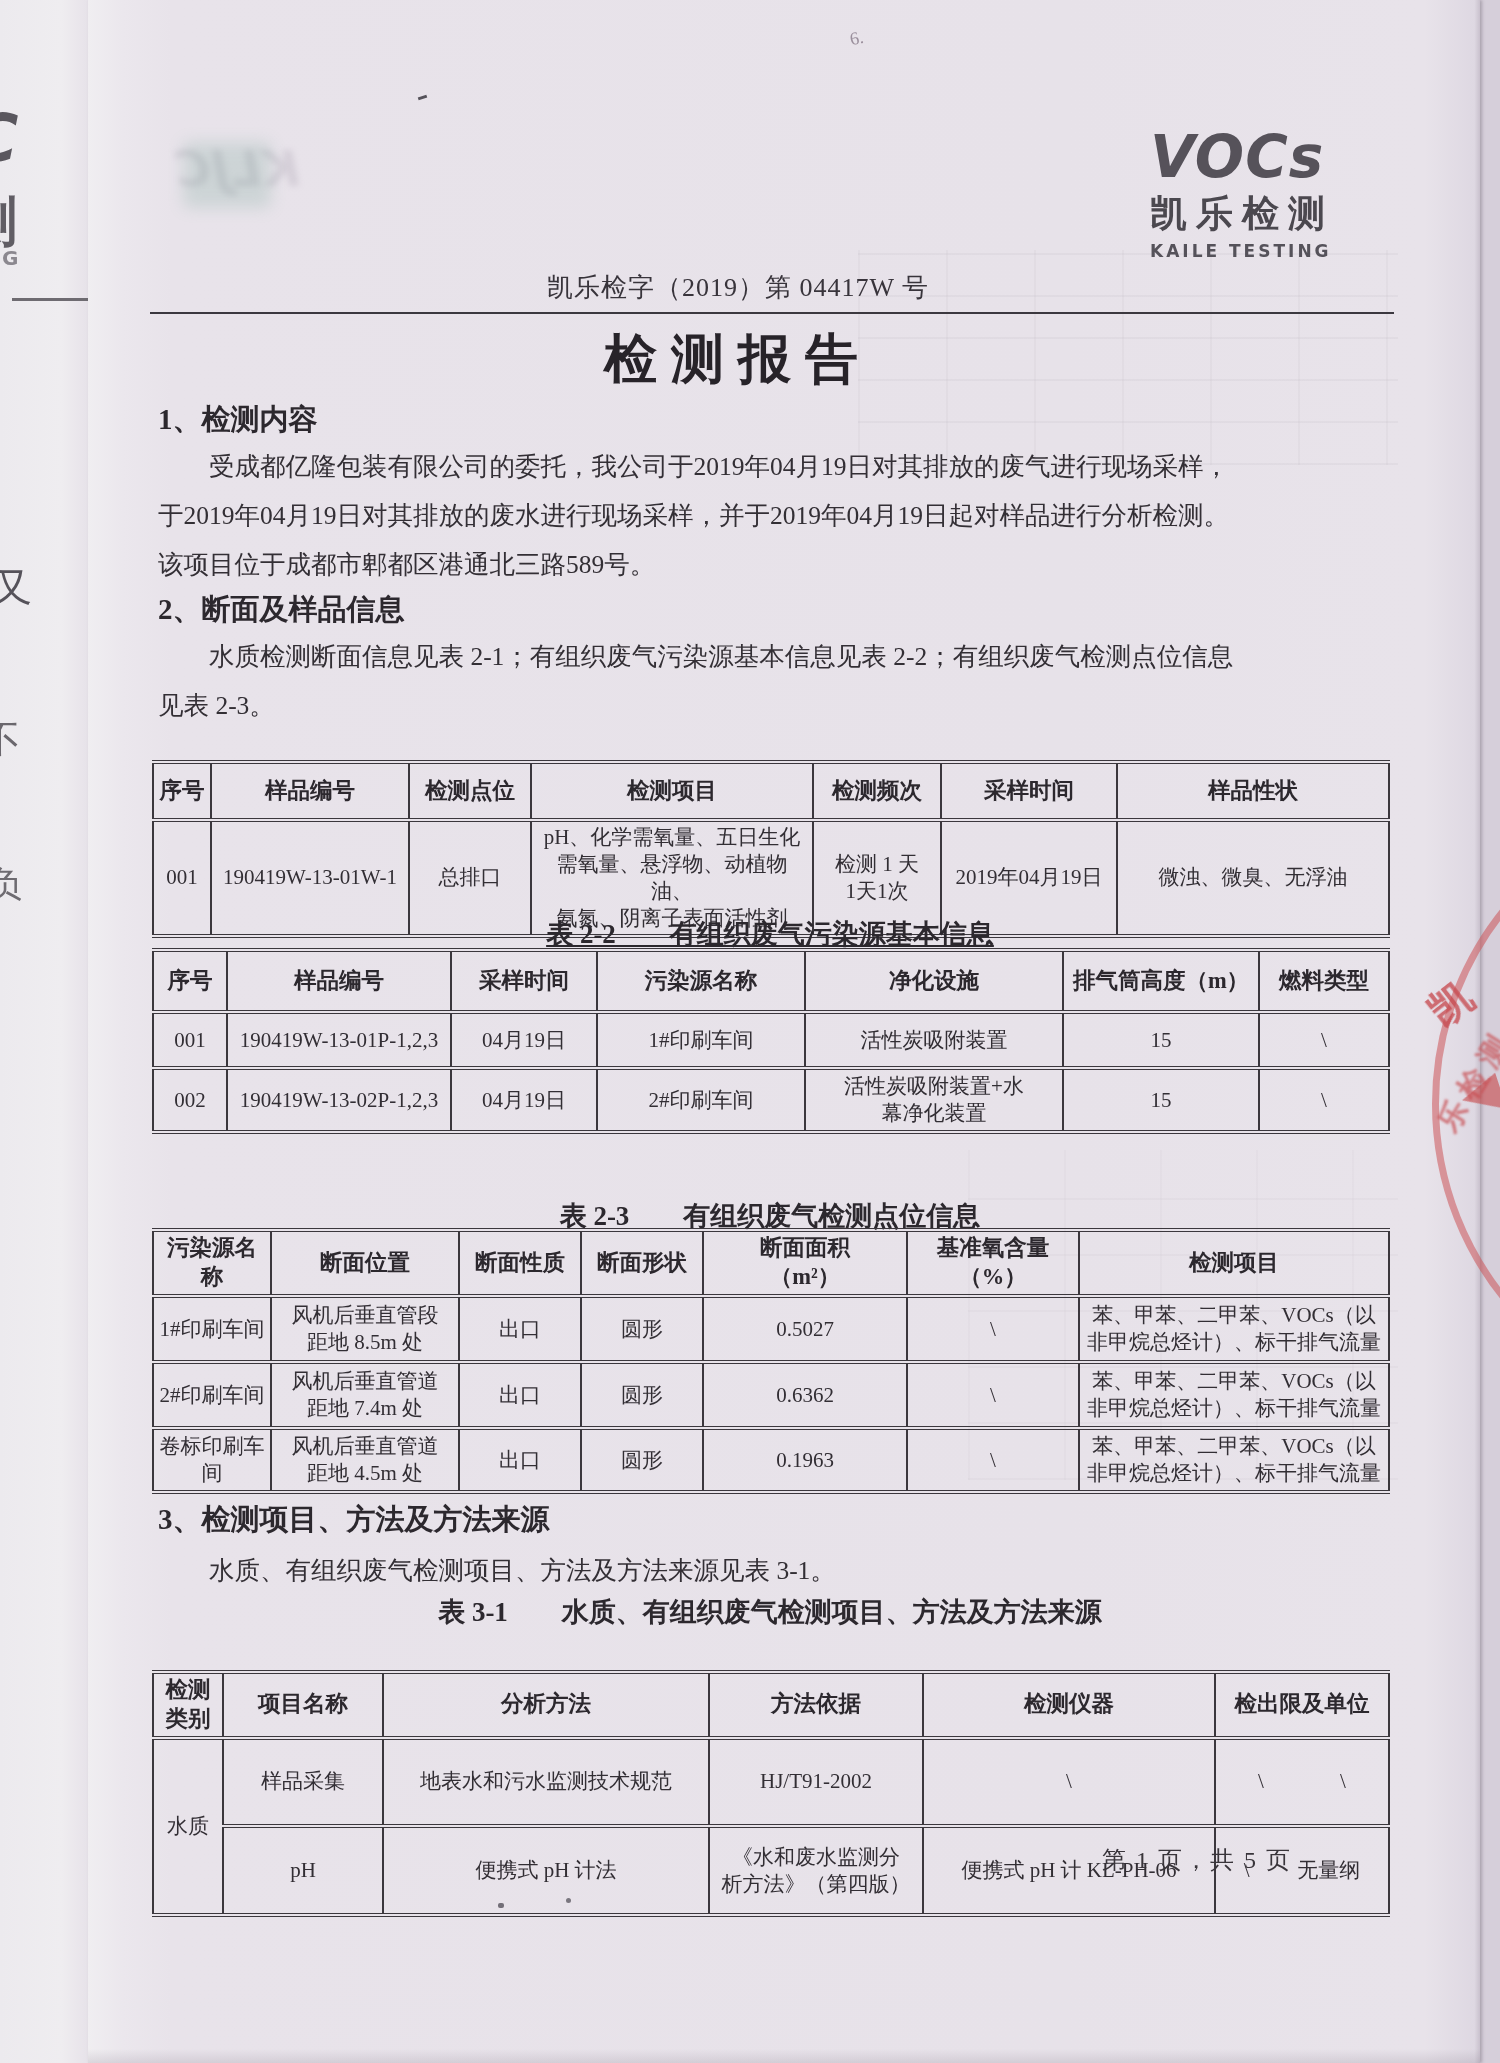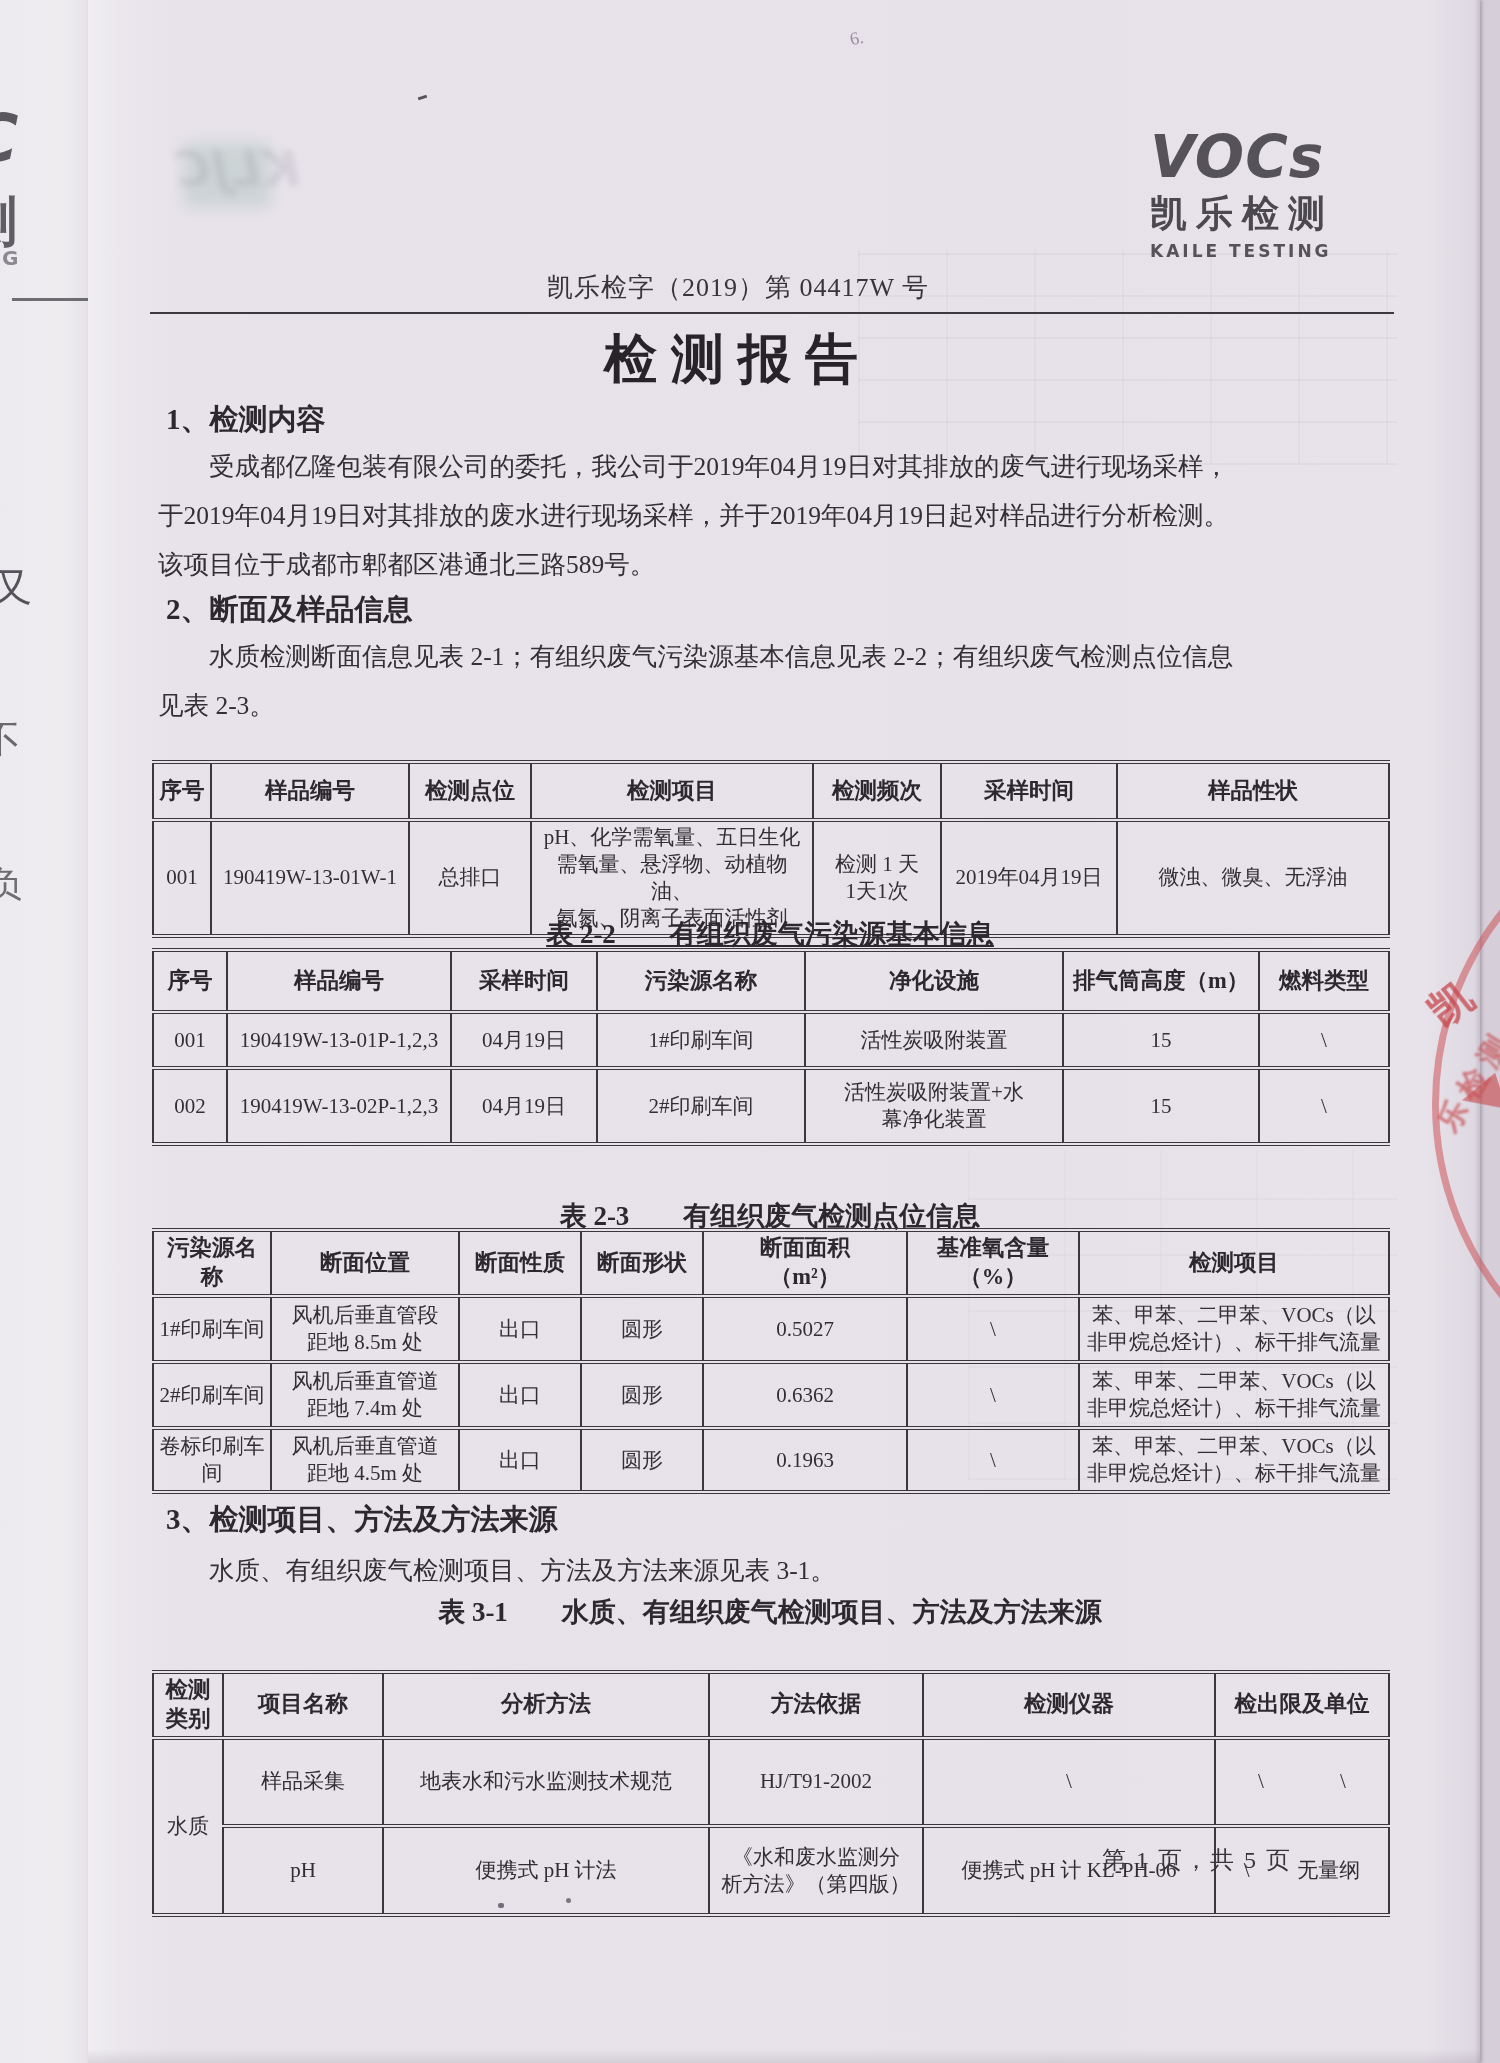--- a/index.html
+++ b/index.html
@@ -50,42 +50,42 @@
   .logo{position:absolute;left:1062px;top:128px;width:240px;text-align:left;}
   .logo-mark{font:italic 900 58px "DejaVu Sans",sans-serif;color:#56525a;letter-spacing:1px;line-height:1;}
   .logo-cn{font-weight:bold;font-size:37px;color:#4b484f;letter-spacing:9px;margin-top:8px;line-height:1.1;}
   .logo-en{font:bold 17px "DejaVu Sans",sans-serif;color:#55525a;letter-spacing:3px;margin-top:6px;}
   .doc-number{position:absolute;left:60px;top:270px;width:1180px;text-align:center;
     font-size:26px;letter-spacing:1px;color:#38343b;}
   .header-rule{position:absolute;left:62px;top:312px;width:1244px;height:2px;background:#3b383f;}
   .report-title{position:absolute;left:60px;top:324px;width:1180px;text-align:center;
     font-size:53px;font-weight:bold;letter-spacing:14px;color:#272329;}
   
-  .sec-heading{position:absolute;left:70px;width:1120px;font-size:29px;font-weight:bold;color:#2c282e;margin-left:8px;}
+  .sec-heading{position:absolute;left:70px;width:1120px;font-size:29px;font-weight:bold;color:#2c282e;}
   .sec-body{position:absolute;left:70px;width:1212px;font-size:25.5px;line-height:49px;
     color:#332f35;white-space:pre-line;text-indent:2em;text-align:justify;}
   #s1h{top:400px;} #s1p{top:442px;}
   #s2h{top:590px;} #s2p{top:632px;}
   #s3h{top:1500px;} #s3p{top:1546px;}
   .tbl-caption{position:absolute;left:64px;width:1236px;text-align:center;
     font-size:27px;font-weight:bold;color:#2c282e;}
   #cap21{top:726px;} #cap22{top:916px;text-decoration:underline;} #cap23{top:1198px;} #cap31{top:1594px;}
   
   table{position:absolute;left:64px;width:1236px;border-collapse:collapse;table-layout:fixed;}
   th,td{
     border-left:2px solid #3b373d;border-right:2px solid #3b373d;
     border-top:4px double #3b373d;border-bottom:4px double #3b373d;
     text-align:center;vertical-align:middle;
     font-size:21px;line-height:1.28;white-space:pre-line;
     padding:2px 4px;color:#322e34;overflow:hidden;
   }
   th{font-size:22.5px;font-weight:bold;color:#2c282e;}
   #t21{top:760px;} #t22{top:948px;} #t23{top:1228px;} #t31{top:1626px;margin-top:44px;}
   #t21 tr.hr{height:58px;} #t21 tr.r1{height:90px;}
-  #t22 tr.hr{height:62px;} #t22 tr.r1{height:56px;} #t22 tr.r2{height:76px;} #t22 tr.r3{height:54px;}
+  #t22 tr.hr{height:62px;} #t22 tr.r1{height:56px;} #t22 tr.r2{height:64px;} #t22 tr.r3{height:54px;}
   #t23 tr.hr{height:66px;} #t23 tr.r1{height:66px;} #t23 tr.r2{height:66px;} #t23 tr.r3{height:64px;}
   #t31 tr.hr{height:64px;} #t31 tr.r1{height:50px;} #t31 tr.r2{height:62px;}
   .cell-lu{display:flex;justify-content:space-around;align-items:center;width:100%;}
   
   .page-footer{position:absolute;left:1014px;top:1844px;font-size:24px;letter-spacing:2px;color:#39353b;}
   
   .stamp{position:absolute;z-index:3;}
   .stamp-arc{left:1432px;top:792px;width:610px;height:610px;border:7px solid rgba(204,84,88,.55);
     border-radius:50%;filter:blur(.6px);}
   .stamp-char-top{left:1430px;top:976px;font-size:42px;font-weight:bold;color:rgba(198,70,75,.75);

